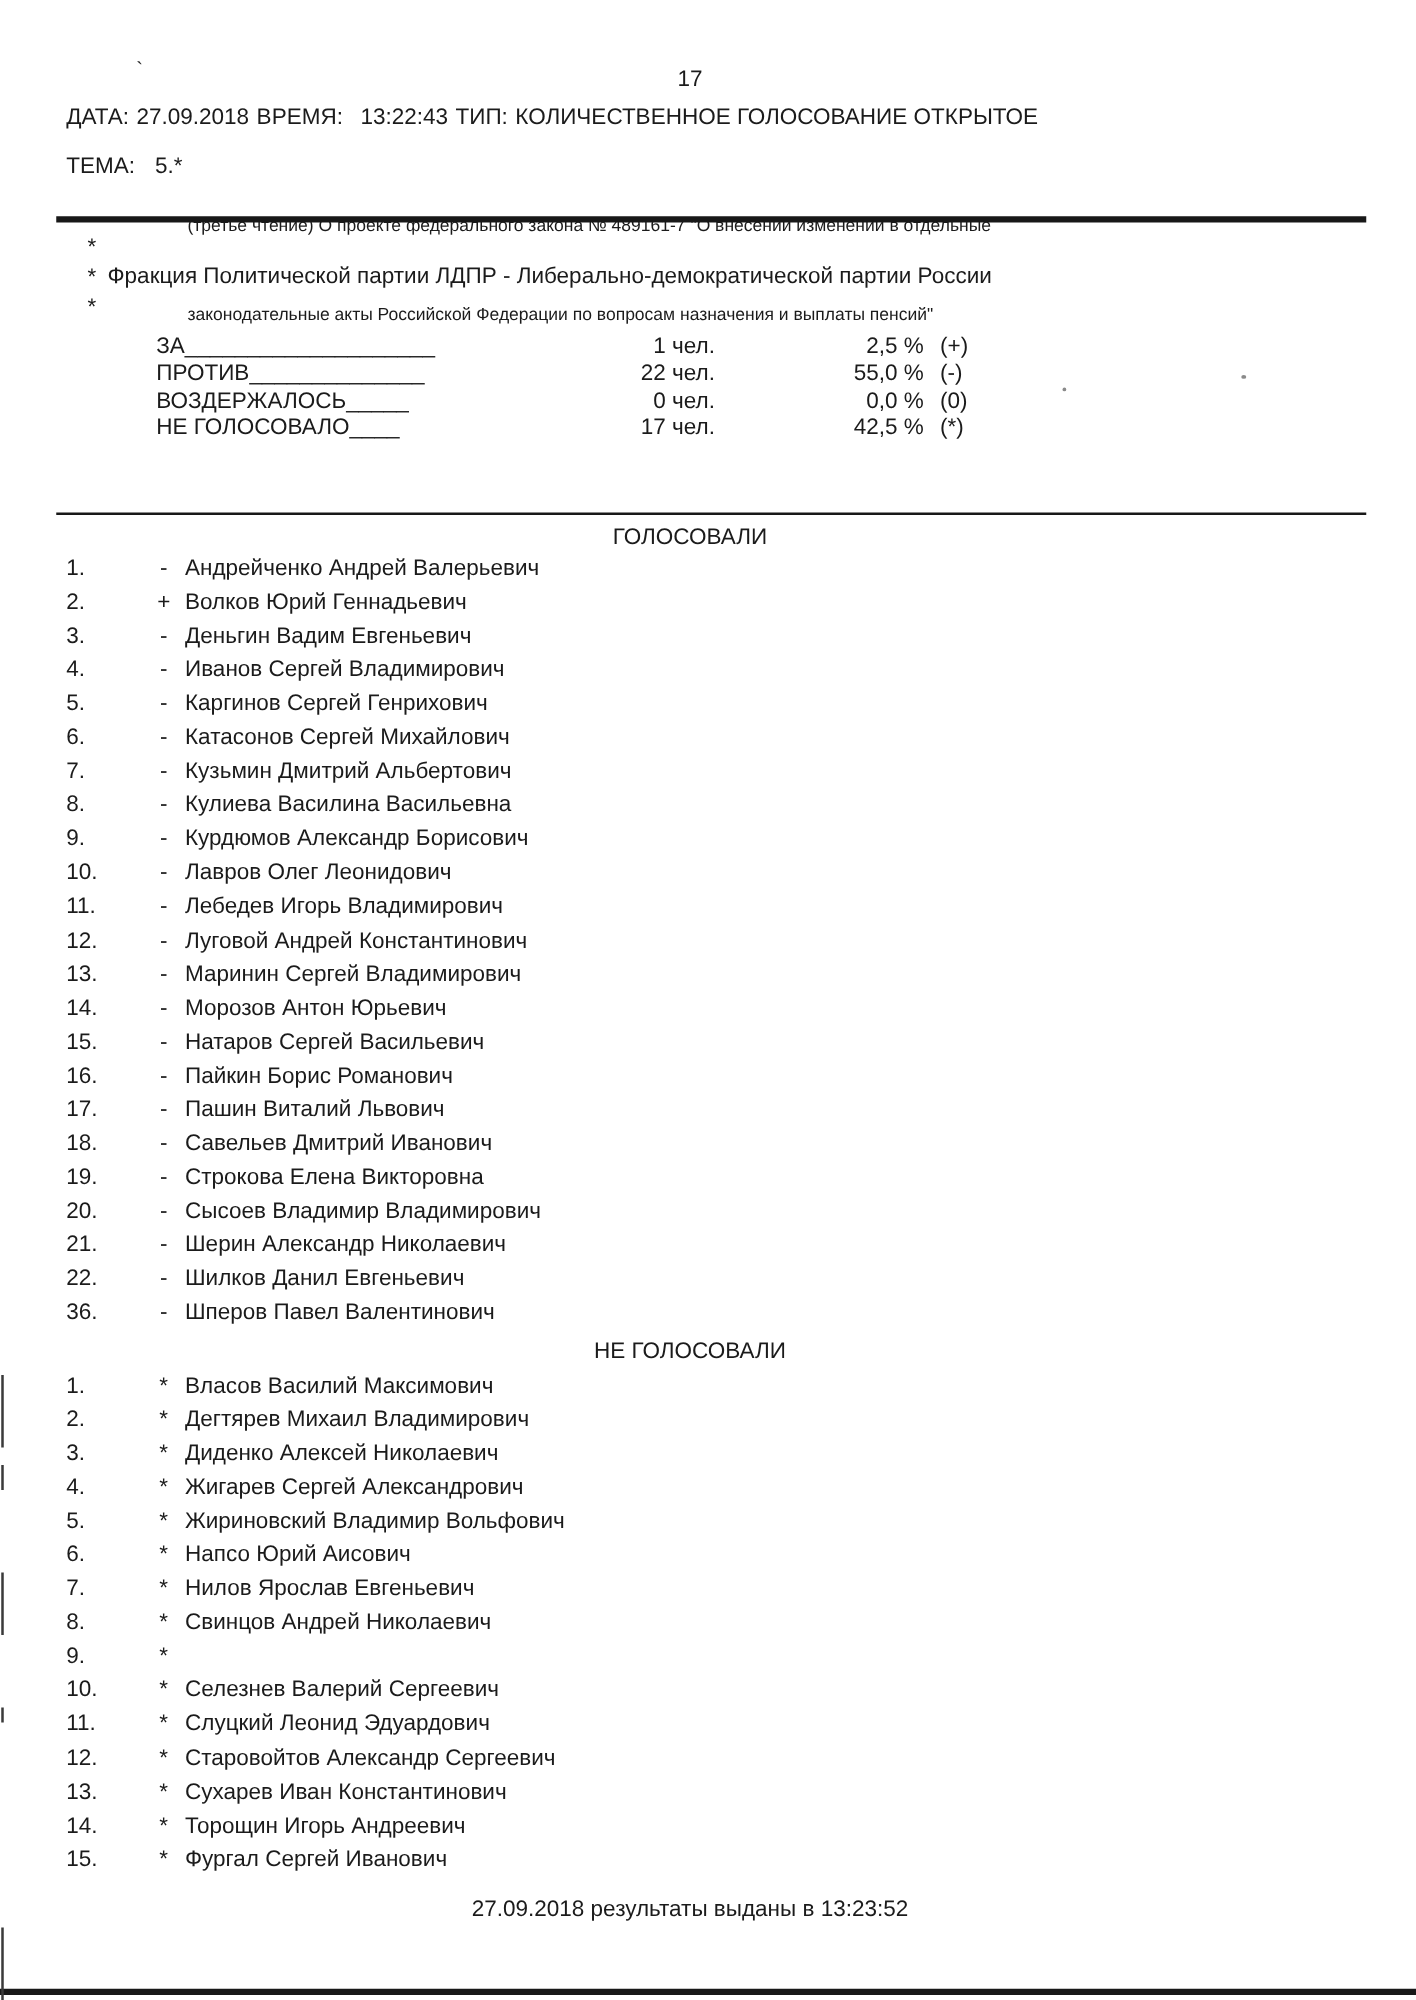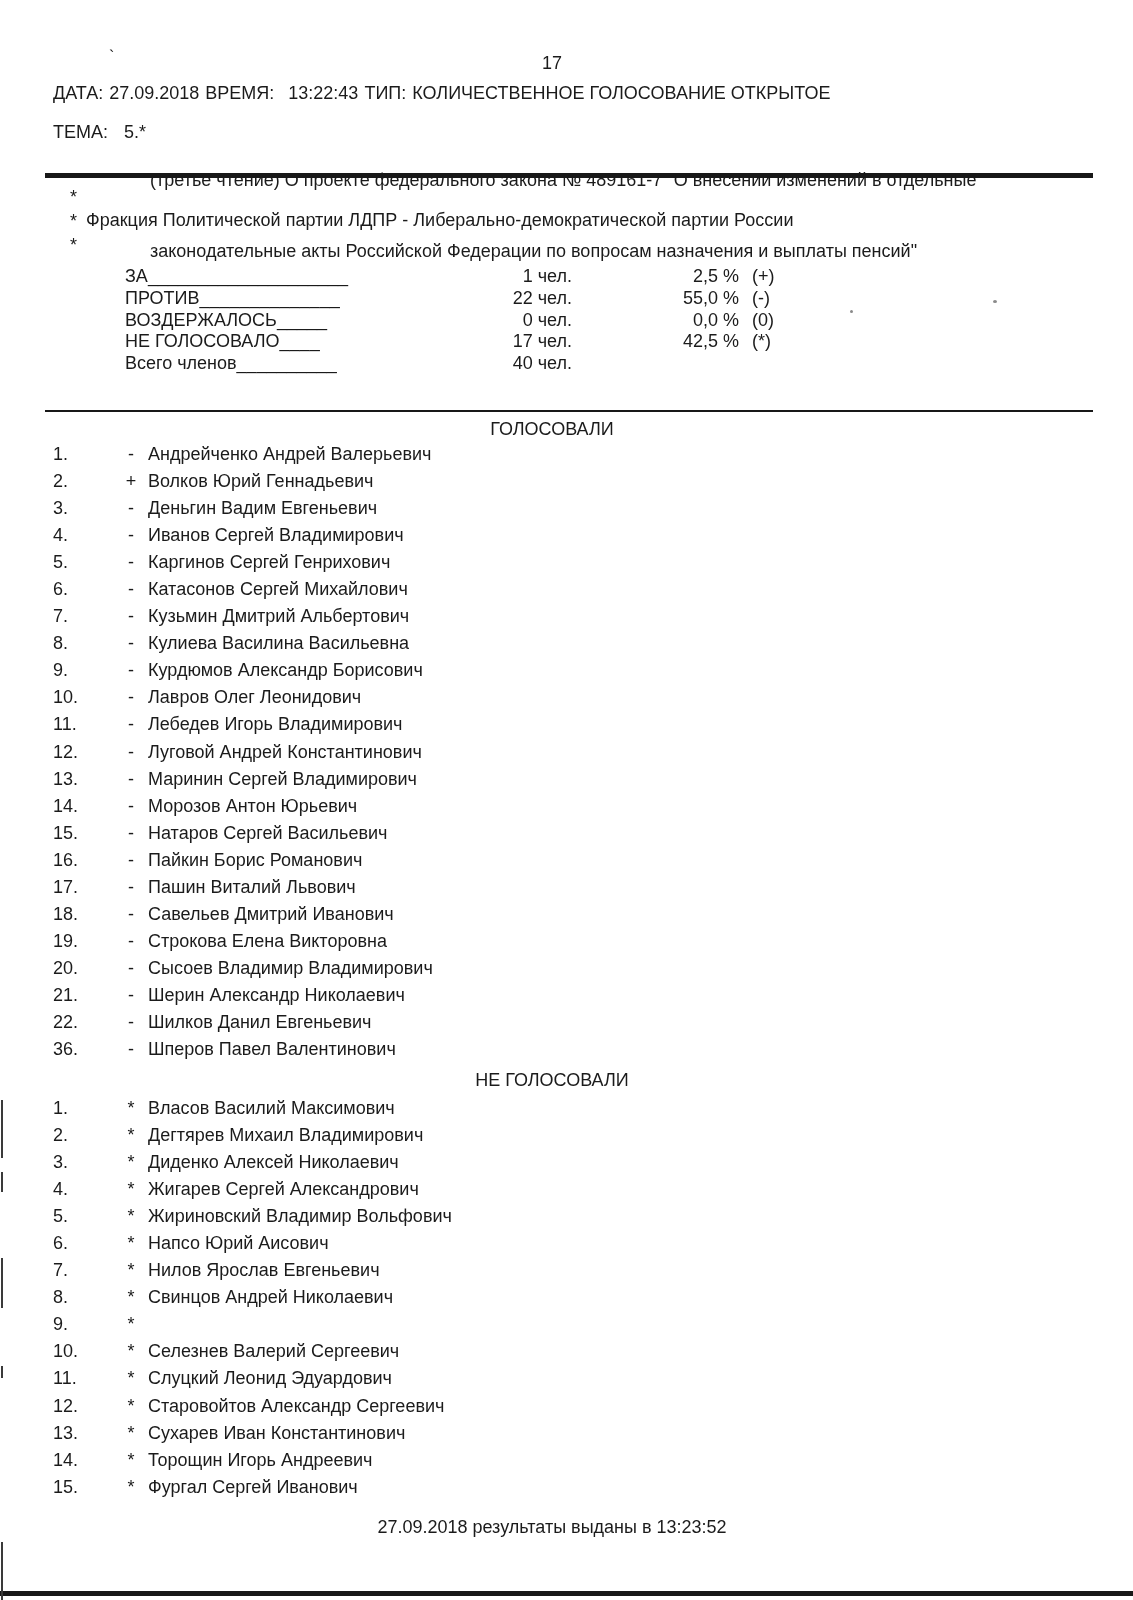--- a/index.html
+++ b/index.html
@@ -12,21 +12,21 @@
   .centerband{position:absolute;left:0;width:1104px;text-align:center;}
   .txt{font-size:18px;line-height:20px;white-space:pre;}
   .rule{position:absolute;background:#181818;}
   
   .meta-line{position:absolute;left:53px;top:83px;font-size:18px;line-height:20px;white-space:pre;}
   .meta-line span{margin-right:6px;}
   .meta-line .gap-wide{margin-right:14px;}
   
   .theme-label{left:53px;top:122px;}
   .theme-number{left:124px;top:122px;}
-  .theme-lines{position:absolute;left:150px;top:122px;font-size:18px;line-height:23.5px;white-space:pre;}
+  .theme-lines{position:absolute;left:150px;top:122px;font-size:14px;line-height:23.5px;white-space:pre;}
   
   .star{font-size:18px;line-height:18px;}
   
   .summary{position:absolute;left:45px;top:266px;width:1050px;}
   .summary-row{position:relative;height:21.8px;}
   .summary-row span{position:absolute;top:0;font-size:18px;line-height:21.8px;white-space:pre;}
   .sum-label{left:80px;text-align:center;}
   .sum-count{left:255px;width:272px;text-align:right;}
   .sum-percent{left:494px;width:200px;text-align:right;}
   .sum-sign{left:707px;width:70px;}
@@ -89,26 +89,20 @@
     </div>
 
 
     <div class="summary-row">
       <span class="sum-label"><i style="font-style:normal">НЕ ГОЛОСОВАЛО</i><i style="font-style:normal">____</i></span>
       <span class="sum-count">17 чел.</span>
       <span class="sum-percent">42,5 %</span>
       <span class="sum-sign">(*)</span>
     </div>
 
-    <div class="summary-row">
-      <span class="sum-label"><i style="font-style:normal">Всего членов</i><i style="font-style:normal">__________</i></span>
-      <span class="sum-count">40 чел.</span>
-      <span class="sum-percent"></span>
-      <span class="sum-sign"></span>
-    </div>
   </div>
 
 <div class="rule" style="left:45px;top:410px;width:1048px;height:2px;"></div>
 
 <div class="centerband txt" style="top:419px;">ГОЛОСОВАЛИ</div>
 <div class="vlist" style="top:441px;">
 
     <div class="vrow">
       <span class="v-num">1.</span>
       <span class="v-mark">-</span>

